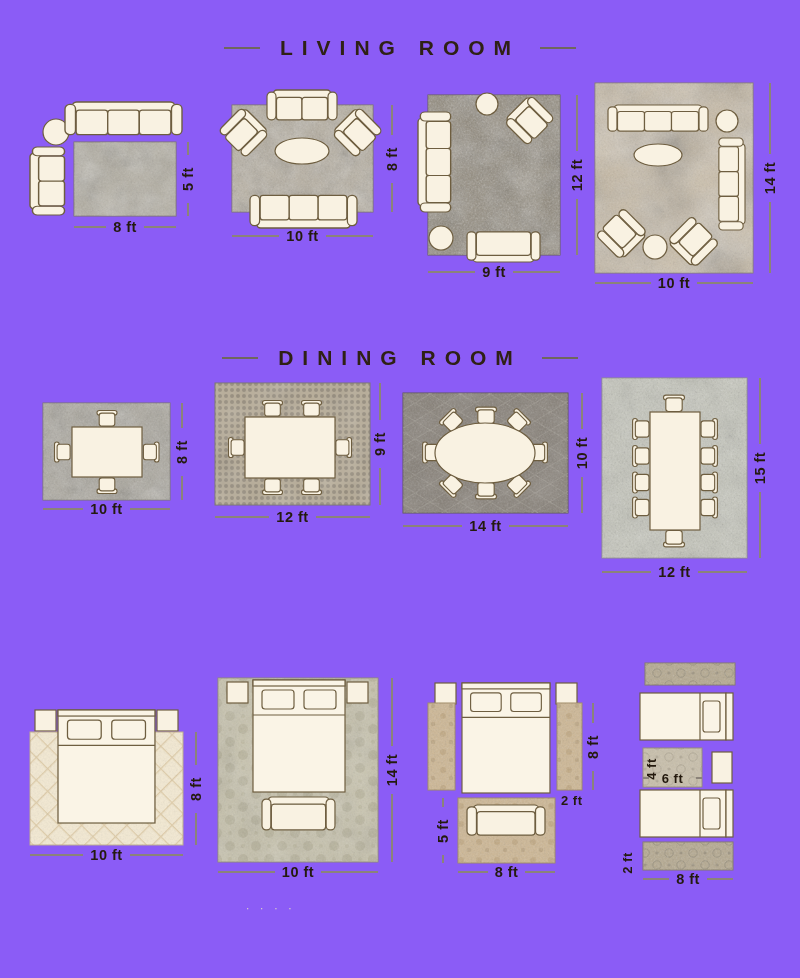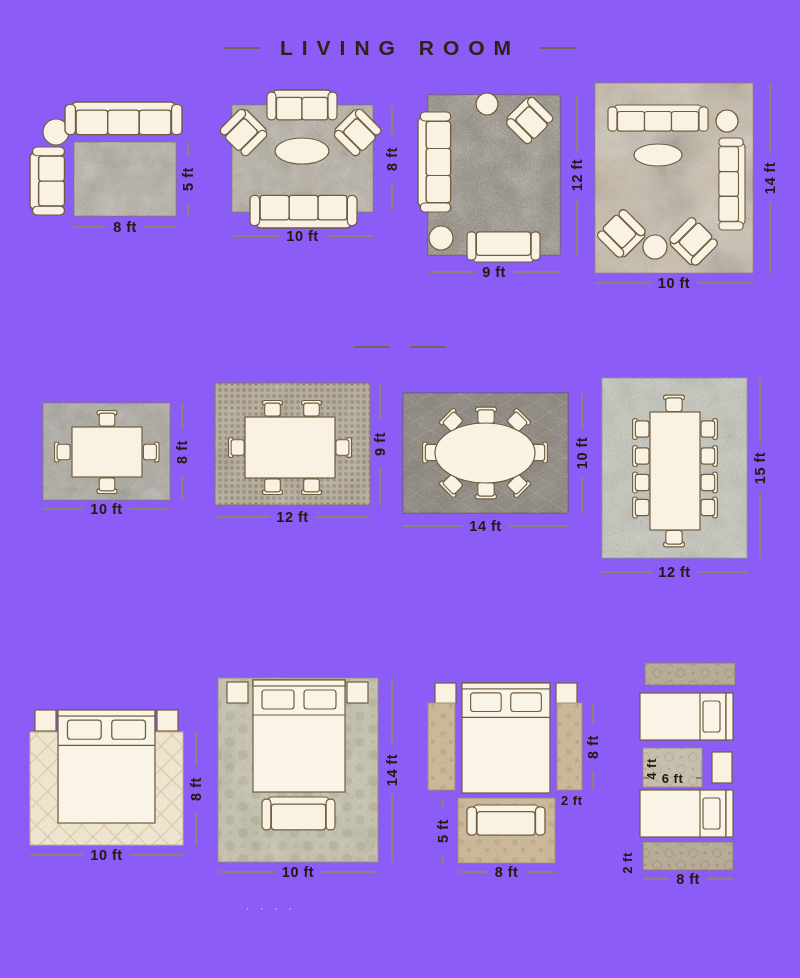--- a/index.html
+++ b/index.html
@@ -235,20 +235,21 @@
       <span class="dline"></span>
       <span class="vtext">
           <span class="vinner">14 ft</span>
         </span>
       <span class="dline"></span>
     </div>
   </div>
 
   <div class="sec-title" style="top:346px">
     <span class="tdash"></span>
+    <h2>DINING ROOM</h2>
     <span class="tdash"></span>
   </div>
 
   <div class="layout" style="left:25px;top:390px;width:172px;height:132px">
     <svg class="fig" width="172" height="132" viewBox="0 0 172 132">
       <g>
         <rect x="18" y="13" width="127" height="97" fill="#a9a59b" stroke="#7c786e" stroke-width="1"></rect>
         <rect x="18" y="13" width="127" height="97" filter="url(#nzC2)" opacity="0.45"></rect>
         <rect x="18" y="13" width="127" height="97" filter="url(#nzF)" opacity="0.3"></rect>
       </g>

